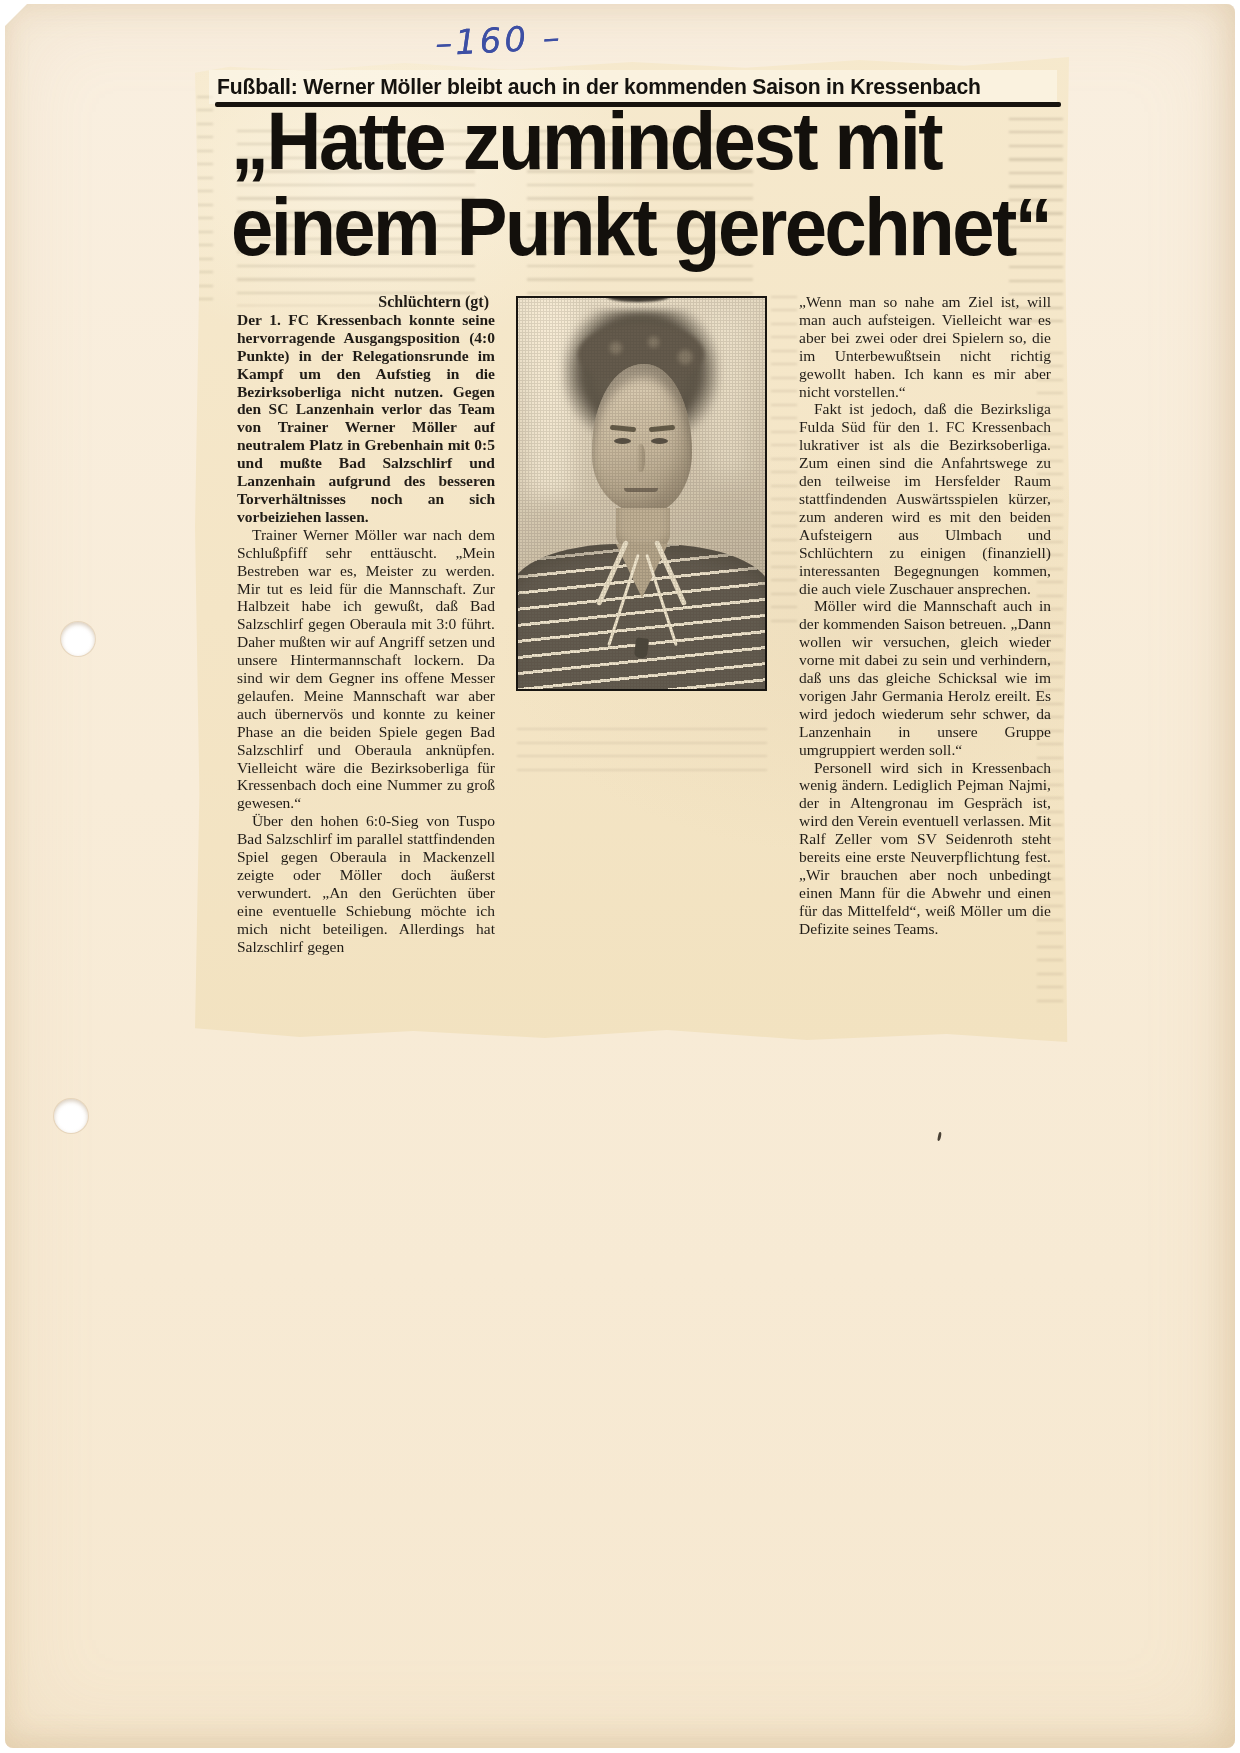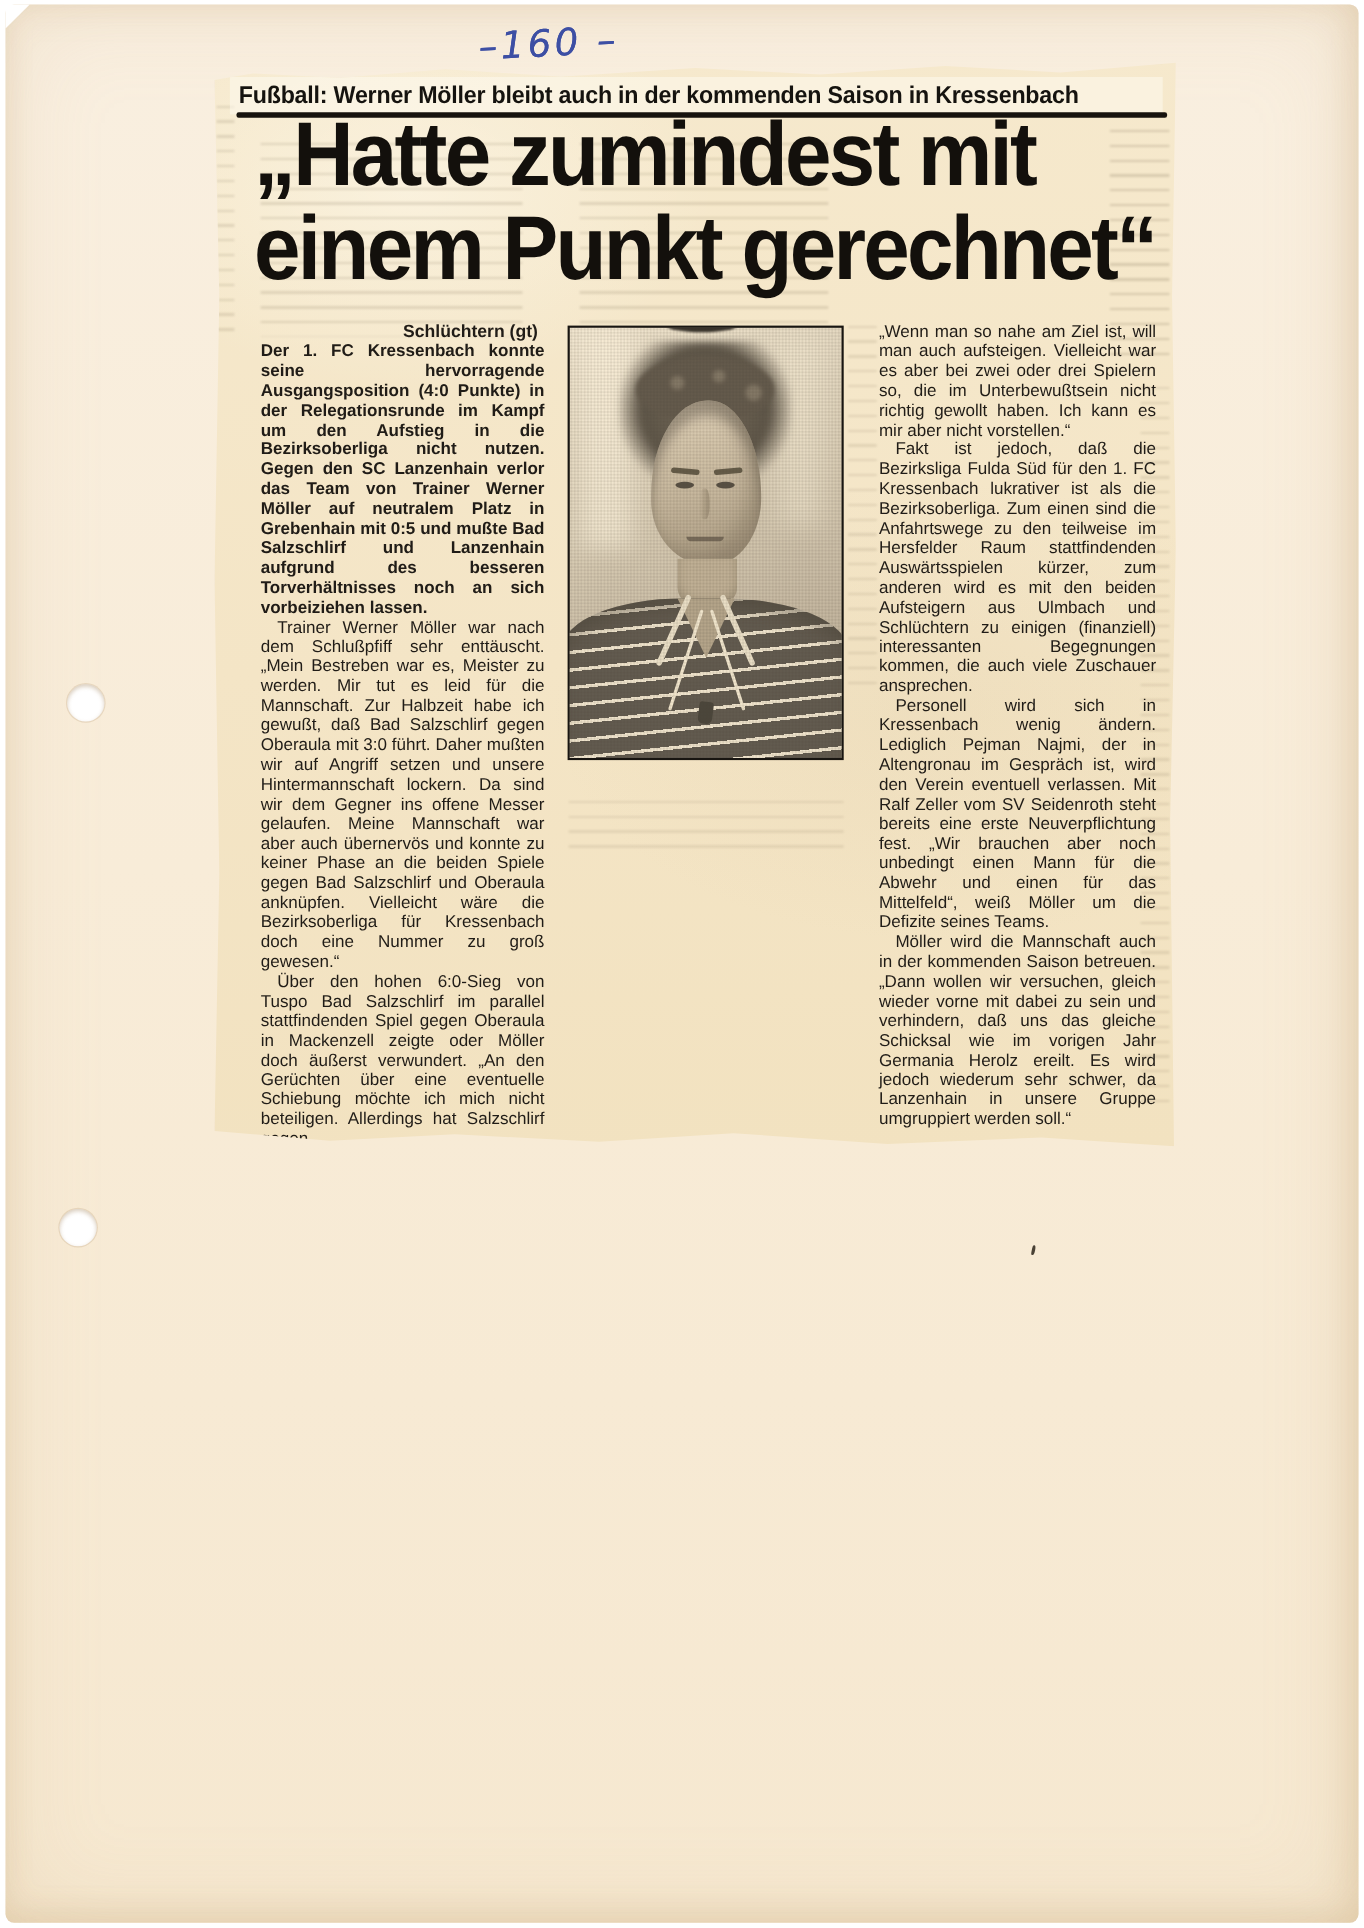--- a/index.html
+++ b/index.html
@@ -80,21 +80,21 @@
     position:absolute;left:36px;z-index:2;
     font-family:"Liberation Sans", sans-serif;font-weight:bold;font-size:76px;line-height:1;
     color:#13100c;letter-spacing:-2.5px;transform:scaleY(1.08);transform-origin:left top;
     white-space:nowrap;
   }
   .hl1{top:48px;}
   .hl2{top:134px;}
 
   .col{
     position:absolute;top:241px;z-index:2;
-    font-family:Liberation Sans, sans-serif;font-size:15.5px;line-height:17.9px;
+    font-family:Liberation Serif, serif;font-size:15.5px;line-height:17.9px;
     color:#201c17;text-align:justify;
   }
   .col p{margin:0;}
   .col1{left:42px;width:258px;}
   .col2{left:318px;width:258px;top:741px;}
   .col3{left:604px;width:252px;}
   .dateline{font-weight:bold;text-align:right;padding-right:6px;font-size:16px;}
   .lead{font-weight:bold;}
   .indent{text-indent:15px;}
 
@@ -227,19 +227,19 @@
       <div class="ph ph-tint"></div>
     </div>
 
 
     <div class="col col2">
     </div>
 
     <div class="col col3">
       <p>„Wenn man so nahe am Ziel ist, will man auch aufsteigen. Vielleicht war es aber bei zwei oder drei Spielern so, die im Unterbewußtsein nicht richtig gewollt haben. Ich kann es mir aber nicht vorstellen.“</p>
       <p class="indent">Fakt ist jedoch, daß die Bezirksliga Fulda Süd für den 1. FC Kressenbach lukrativer ist als die Bezirksoberliga. Zum einen sind die Anfahrtswege zu den teilweise im Hersfelder Raum stattfindenden Auswärtsspielen kürzer, zum anderen wird es mit den beiden Aufsteigern aus Ulmbach und Schlüchtern zu einigen (finanziell) interessanten Begegnungen kommen, die auch viele Zuschauer ansprechen.</p>
+      <p class="indent">Möller wird die Mannschaft auch in der kommenden Saison betreuen. „Dann wollen wir versuchen, gleich wieder vorne mit dabei zu sein und verhindern, daß uns das gleiche Schicksal wie im vorigen Jahr Germania Herolz ereilt. Es wird jedoch wiederum sehr schwer, da Lanzenhain in unsere Gruppe umgruppiert werden soll.“</p>
       <p class="indent">Personell wird sich in Kressenbach wenig ändern. Lediglich Pejman Najmi, der in Altengronau im Gespräch ist, wird den Verein eventuell verlassen. Mit Ralf Zeller vom SV Seidenroth steht bereits eine erste Neuverpflichtung fest. „Wir brauchen aber noch unbedingt einen Mann für die Abwehr und einen für das Mittelfeld“, weiß Möller um die Defizite seines Teams.</p>
-      <p class="indent">Möller wird die Mannschaft auch in der kommenden Saison betreuen. „Dann wollen wir versuchen, gleich wieder vorne mit dabei zu sein und verhindern, daß uns das gleiche Schicksal wie im vorigen Jahr Germania Herolz ereilt. Es wird jedoch wiederum sehr schwer, da Lanzenhain in unsere Gruppe umgruppiert werden soll.“</p>
     </div>
   </div>
 
   <div class="corner-cut"></div>
 </div>
 
 </body></html>

